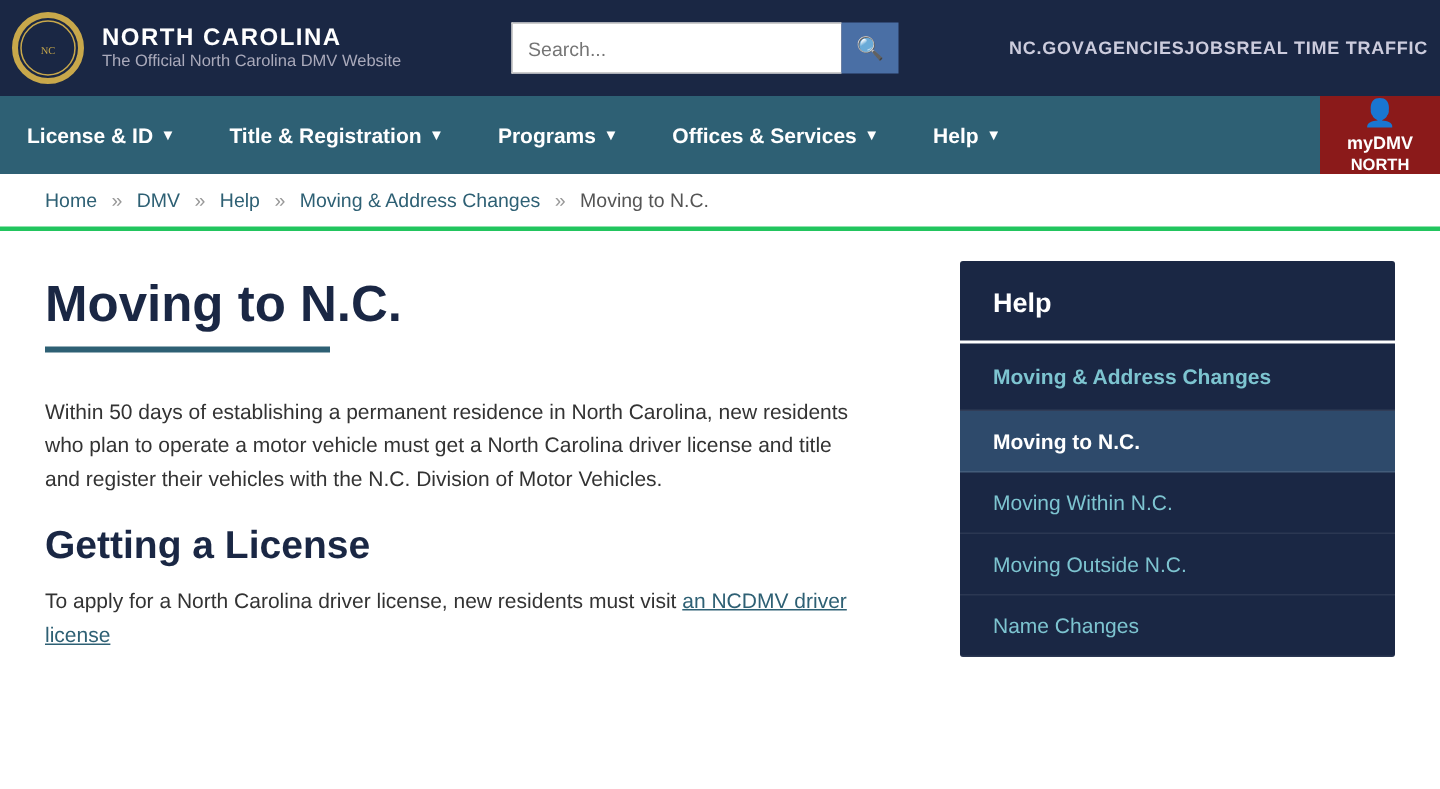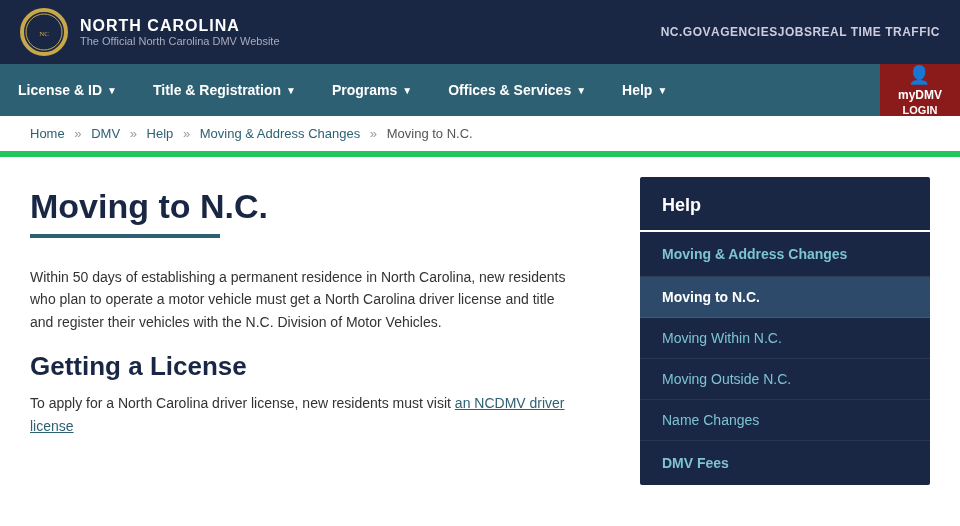--- a/index.html
+++ b/index.html
@@ -4,21 +4,21 @@
   <style>
     * { box-sizing: border-box; margin: 0; padding: 0; }
     body { font-family: Arial, sans-serif; font-size: 14px; color: #333; background: #fff; }
 
     
     .top-bar {
       background: #1a2744;
       display: flex;
       align-items: center;
       justify-content: space-between;
-      padding: 0 20px;
+      padding: 0 8px;
       height: 64px;
     }
     .logo-area {
       display: flex;
       align-items: center;
       gap: 12px;
     }
     .logo-circle {
       width: 48px;
       height: 48px;
@@ -111,21 +111,21 @@
     .mydmv-btn .icon { font-size: 18px; }
     .mydmv-btn .label1 { font-size: 12px; font-weight: 700; }
     .mydmv-btn .label2 { font-size: 11px; }
 
     
     .breadcrumb {
       background: #fff;
       padding: 10px 30px;
       font-size: 13px;
       color: #555;
-      border-bottom: 6px solid #22c55e;
+      border-bottom: 3px solid #22c55e;
     }
     .breadcrumb a {
       color: #2e6074;
       text-decoration: none;
     }
     .breadcrumb .sep { margin: 0 6px; color: #999; }
     .breadcrumb .current { color: #555; }
 
     
     .page-layout {
@@ -236,20 +236,24 @@
         <circle cx="22" cy="22" r="21" fill="#1a2744" stroke="#c8a84b" stroke-width="2"></circle>
         <circle cx="22" cy="22" r="18" fill="none" stroke="#c8a84b" stroke-width="1"></circle>
         <text x="22" y="26" text-anchor="middle" fill="#c8a84b" font-size="7" font-family="serif">NC</text>
       </svg>
     </div>
     <div class="logo-text">
       <div class="state-name">NORTH CAROLINA</div>
       <div class="tagline">The Official North Carolina DMV Website</div>
     </div>
   </div>
+  <div class="search-area">
+    <input type="text" placeholder="Search..." style="">
+    <button class="search-btn">🔍</button>
+  </div>
   <div class="top-links">
     <a href="#">NC.GOV</a>
     <a href="#">AGENCIES</a>
     <a href="#">JOBS</a>
     <a href="#">REAL TIME TRAFFIC</a>
   </div>
 </div>
 
 <nav class="main-nav">
   <div class="main-nav-items">
@@ -270,21 +274,21 @@
       <span class="caret">▼</span>
     </a>
     <a class="nav-item" href="#">
       <span>Help</span>
       <span class="caret">▼</span>
     </a>
   </div>
   <a class="mydmv-btn" href="#">
     <span class="icon">👤</span>
     <span class="label1">myDMV</span>
-    <span class="label2">LOGIN</span>
+    <span class="label2">NORTH</span>
   </a>
 </nav>
 
 <div class="breadcrumb">
   <a href="#">Home</a>
   <span class="sep">»</span>
   <a href="#">DMV</a>
   <span class="sep">»</span>
   <a href="#">Help</a>
   <span class="sep">»</span>
@@ -312,16 +316,15 @@
   <div class="sidebar">
     <div class="sidebar-card">
       <div class="sidebar-header">
         <span class="sidebar-header-text">Help</span>
       </div>
       <a href="#" class="sidebar-section-link">Moving &amp; Address Changes</a>
       <a href="#" class="sidebar-active-item">Moving to N.C.</a>
       <a href="#" class="sidebar-sub-item">Moving Within N.C.</a>
       <a href="#" class="sidebar-sub-item">Moving Outside N.C.</a>
       <a href="#" class="sidebar-sub-item">Name Changes</a>
-      <a href="#" class="sidebar-section-link2">DMV Fees</a>
     </div>
   </div>
 </div>
 
 </body></html>

